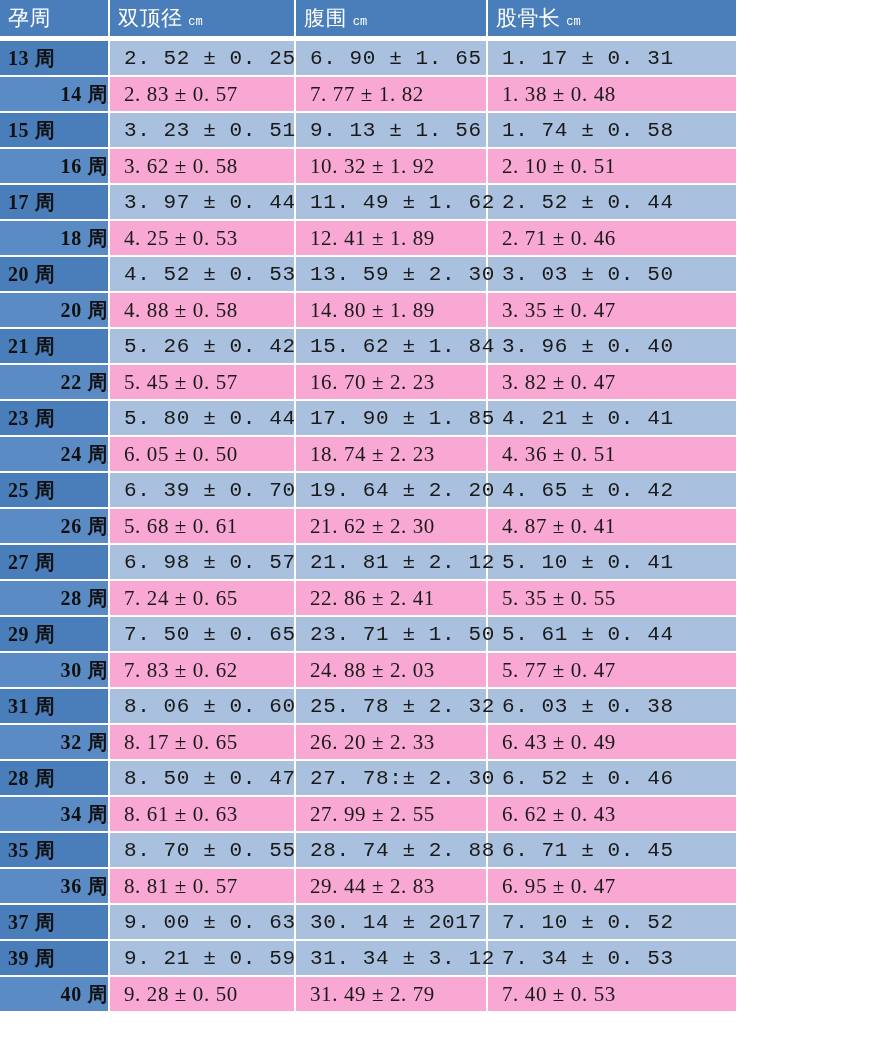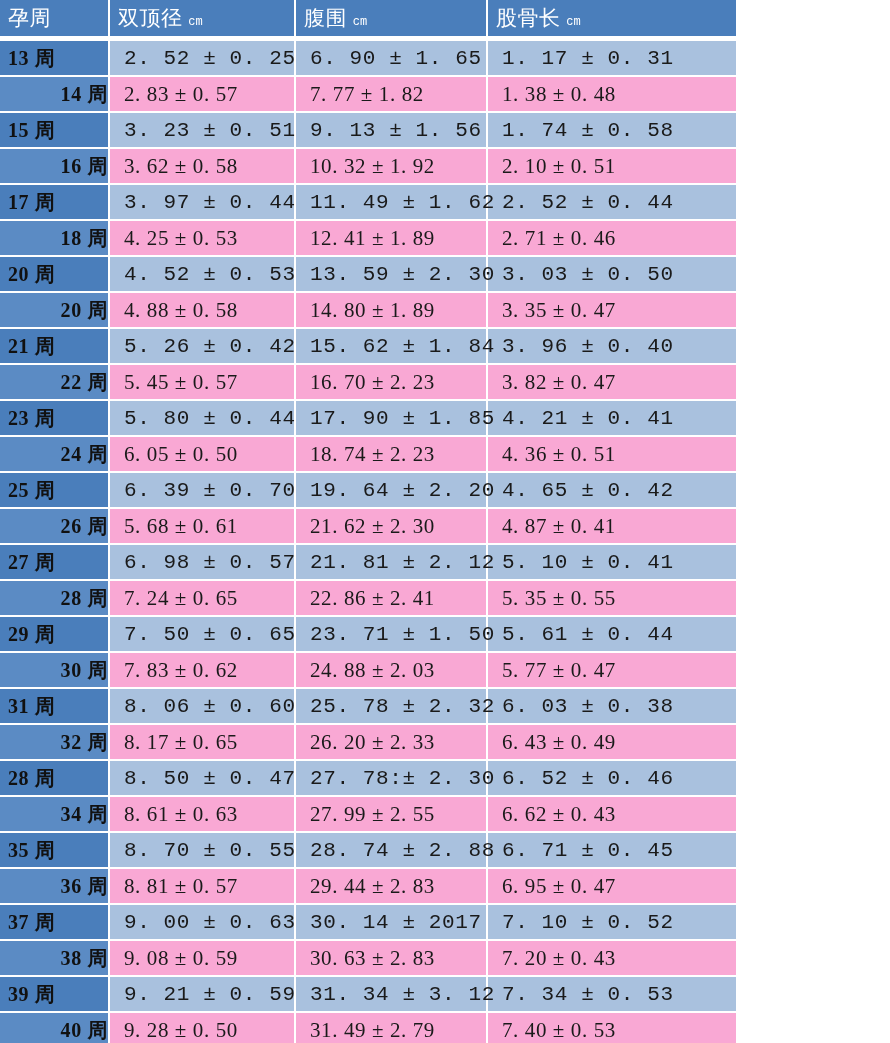--- a/index.html
+++ b/index.html
@@ -281,26 +281,20 @@
           <td class="val">8. 81 ± 0. 57</td>
           <td class="val">29. 44 ± 2. 83</td>
           <td class="val">6. 95 ± 0. 47</td>
         </tr>
         <tr class="odd">
           <td class="week">37 周</td>
           <td class="val">9. 00 ± 0. 63</td>
           <td class="val">30. 14 ± 2017</td>
           <td class="val">7. 10 ± 0. 52</td>
         </tr>
-        <tr class="even">
-          <td class="week">38 周</td>
-          <td class="val">9. 08 ± 0. 59</td>
-          <td class="val">30. 63 ± 2. 83</td>
-          <td class="val">7. 20 ± 0. 43</td>
-        </tr>
         <tr class="odd">
           <td class="week">39 周</td>
           <td class="val">9. 21 ± 0. 59</td>
           <td class="val">31. 34 ± 3. 12</td>
           <td class="val">7. 34 ± 0. 53</td>
         </tr>
         <tr class="even">
           <td class="week">40 周</td>
           <td class="val">9. 28 ± 0. 50</td>
           <td class="val">31. 49 ± 2. 79</td>

